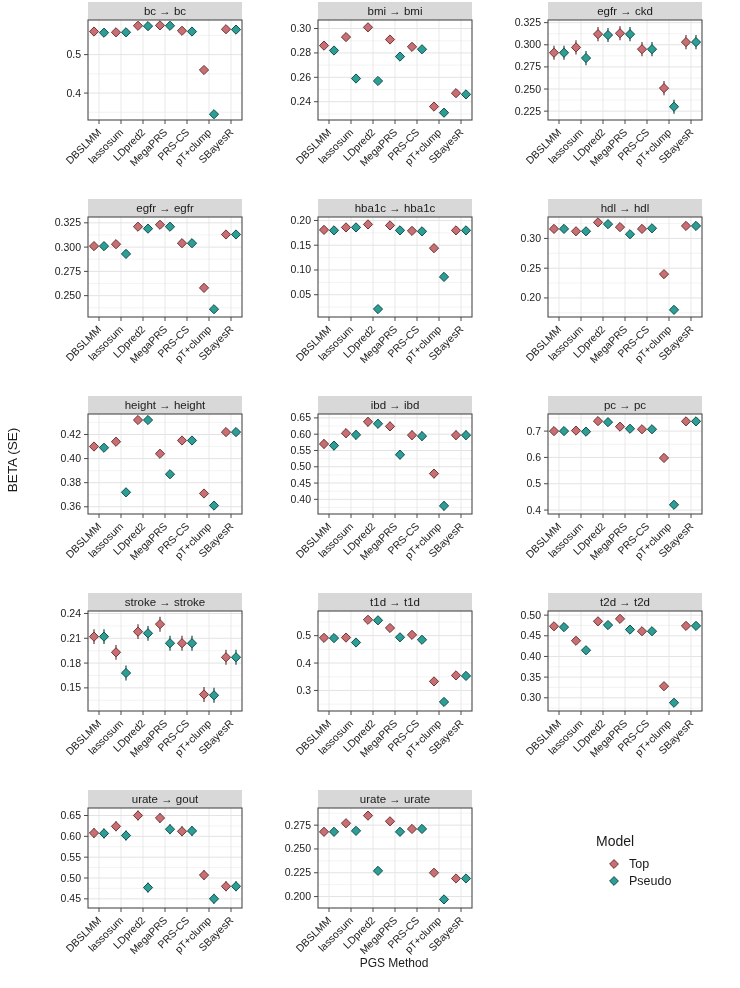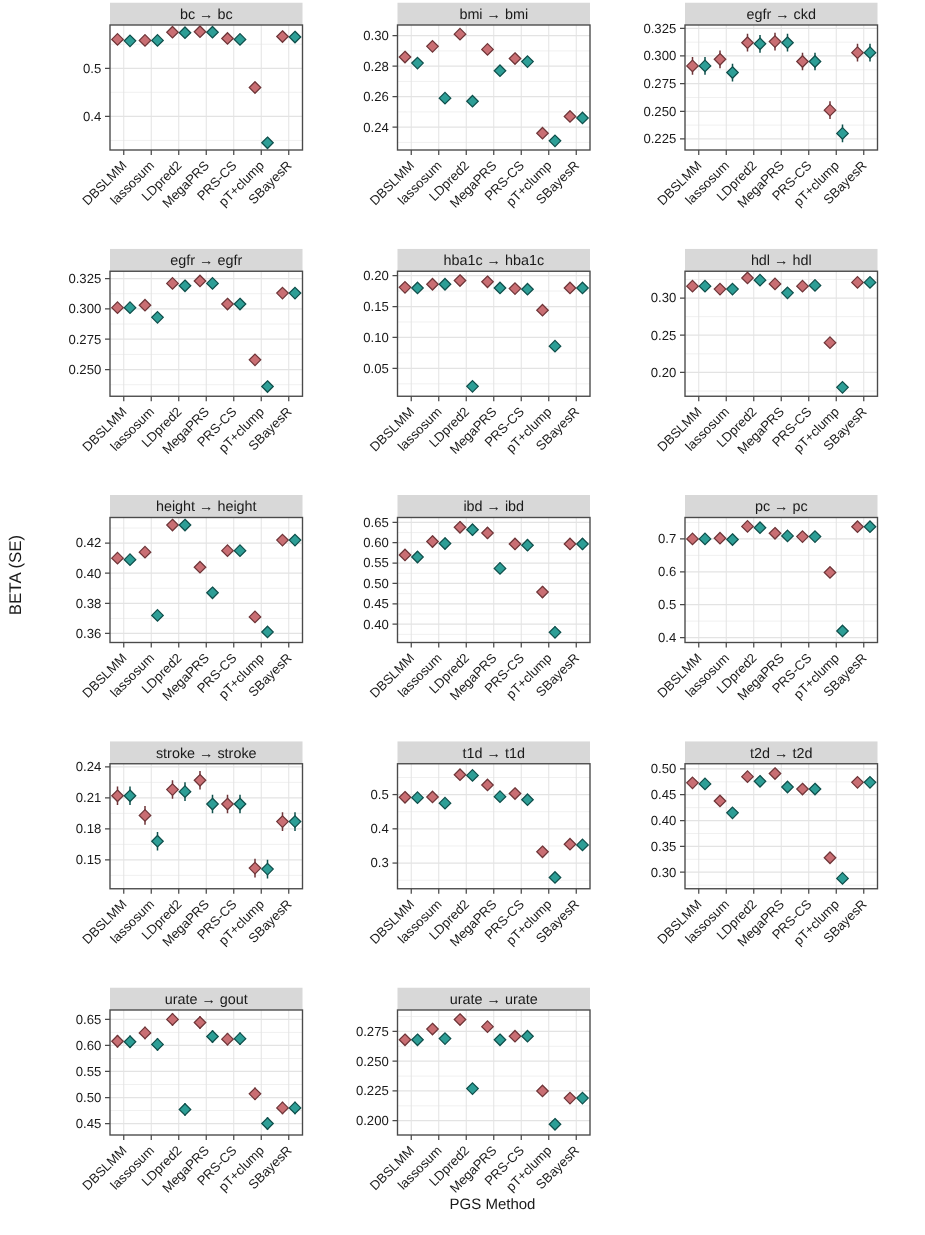--- a/index.html
+++ b/index.html
@@ -1043,13 +1043,28 @@
           <path d="M166 34.35238095238092 L170.6 38.95238095238092 L166 43.55238095238092 L161.4 38.95238095238092 Z" fill="#2D9E96" stroke="#0F4F4B" stroke-width="1"></path>
           <line x1="188" x2="188" y1="106.57142857142856" y2="112.28571428571428" stroke="#0F4F4B" stroke-width="1.2"></line>
           <path d="M188 104.82857142857142 L192.6 109.42857142857142 L188 114.02857142857141 L183.4 109.42857142857142 Z" fill="#2D9E96" stroke="#0F4F4B" stroke-width="1"></path>
           <line x1="210" x2="210" y1="85.61904761904762" y2="91.33333333333333" stroke="#0F4F4B" stroke-width="1.2"></line>
           <path d="M210 83.87619047619047 L214.6 88.47619047619047 L210 93.07619047619046 L205.4 88.47619047619047 Z" fill="#2D9E96" stroke="#0F4F4B" stroke-width="1"></path>
         </svg>
       </div>
     </div>
   <div id="y-axis-title">BETA (SE)</div>
   <div id="x-axis-title">PGS Method</div>
+  <div id="legend">
+      <div class="lg-title">Model</div>
+      <div class="lg-item">
+        <svg width="12" height="12">
+          <path d="M6 1.5999999999999996 L10.4 6 L6 10.4 L1.5999999999999996 6 Z" fill="#C96E73" stroke="#6E3538" stroke-width="1"></path>
+        </svg>
+        <span>Top</span>
+      </div>
+      <div class="lg-item">
+        <svg width="12" height="12">
+          <path d="M6 1.5999999999999996 L10.4 6 L6 10.4 L1.5999999999999996 6 Z" fill="#2D9E96" stroke="#0F4F4B" stroke-width="1"></path>
+        </svg>
+        <span>Pseudo</span>
+      </div>
+    </div>
 </div>
 
 </body></html>

